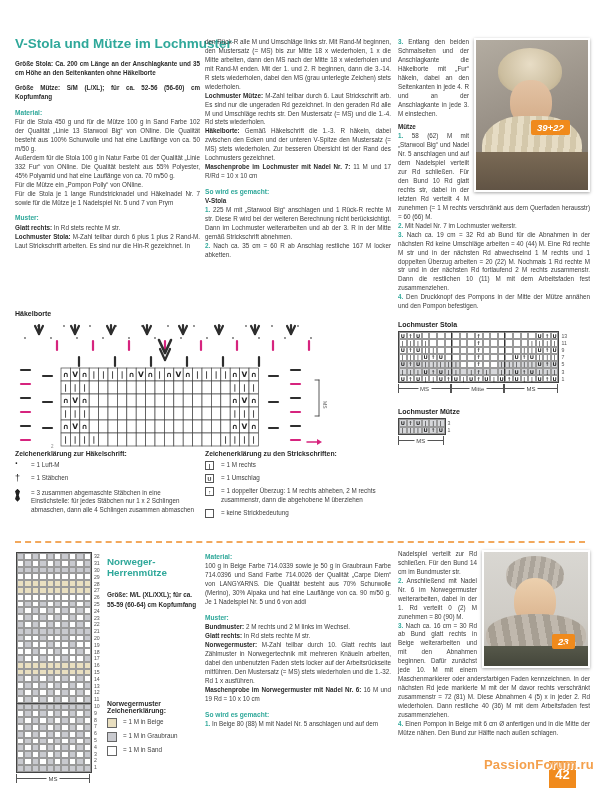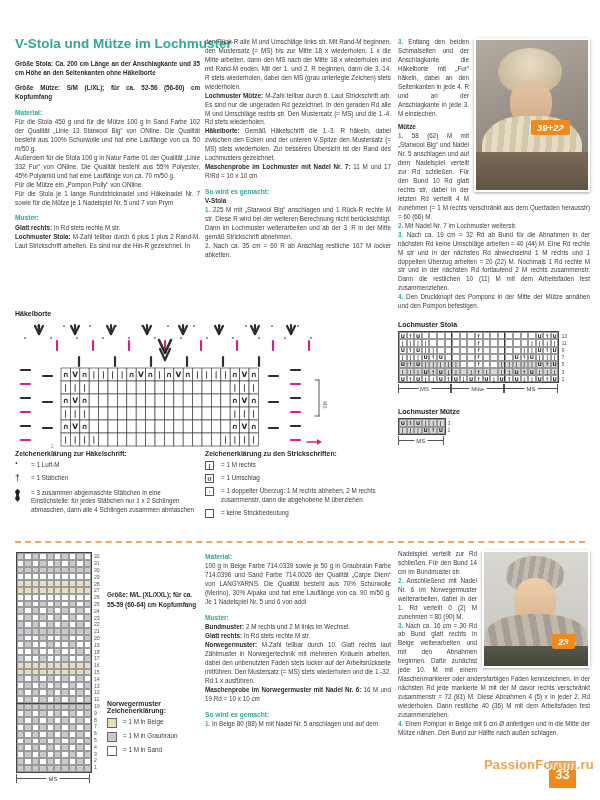--- a/index.html
+++ b/index.html
@@ -1094,20 +1094,24 @@
         </div>
         <div class="bracket" style="width: 76px;">
           <div class="brseg" style="left: 0px; width: 74px;">
             <i></i>
             <span>MS</span>
           </div>
         </div>
       </div>
   </div>
 
+  <div class="a2-title">
+    <div>Norweger-</div>
+    <div>Herrenmütze</div>
+  </div>
   <div class="a2-size">Größe: M/L (XL/XXL); für ca. 55-59 (60-64) cm Kopfumfang</div>
 
   <div class="a2-legend">
     <h4 style="margin:0;font-size:6.8px;color:#2b2b2b;">Norwegermuster</h4>
     <h4 style="margin:0 0 4px 0;font-size:6.8px;color:#2b2b2b;">Zeichenerklärung:</h4>
     <div class="li-row">
       <span class="li-sym">
           <span class="sw" style="background: rgb(233, 223, 192);"></span>
         </span>
       <span class="li-txt">= 1 M in Beige</span>
@@ -1146,16 +1150,16 @@
       <div class="ph-shape" style="left:-6px;top:94px;width:120px;height:26px;background:linear-gradient(180deg,#56584a,#3f4136);"></div>
     </div>
     <p>Nadelspiel verteilt zur Rd schließen. Für den Bund 14 cm im Bundmuster str.</p>
     <p><span class="stepnum">2.</span><span> Anschließend mit Nadel Nr. 6 im Norwegermuster weiterarbeiten, dabei in der 1. Rd verteilt 0 (2) M zunehmen = 80 (90) M.</span></p>
     <p><span class="stepnum">3.</span><span> Nach ca. 16 cm = 30 Rd ab Bund glatt rechts in Beige weiterarbeiten und mit den Abnahmen beginnen. Dafür zunächst jede 10. M mit einem Maschenmarkierer oder andersfarbigen Faden kennzeichnen. In der nächsten Rd jede markierte M mit der M davor rechts verschränkt zusammenstr = 72 (81) M. Diese Abnahmen 4 (5) x in jeder 2. Rd wiederholen. Dann restliche 40 (36) M mit dem Arbeitsfaden fest zusammenziehen.</span></p>
     <p><span class="stepnum">4.</span><span> Einen Pompon in Beige mit 6 cm Ø anfertigen und in die Mitte der Mütze nähen. Den Bund zur Hälfte nach außen schlagen.</span></p>
   </div>
 
   <div class="badge" style="left:531px;top:120px;">39+22</div>
   <div class="badge" style="left:552px;top:634px;">23</div>
-  <div class="pagebox">33</div>
+  <div class="pagebox">42</div>
   <div class="watermark">PassionForum.ru</div>
 
 </div>
 
 </body></html>

